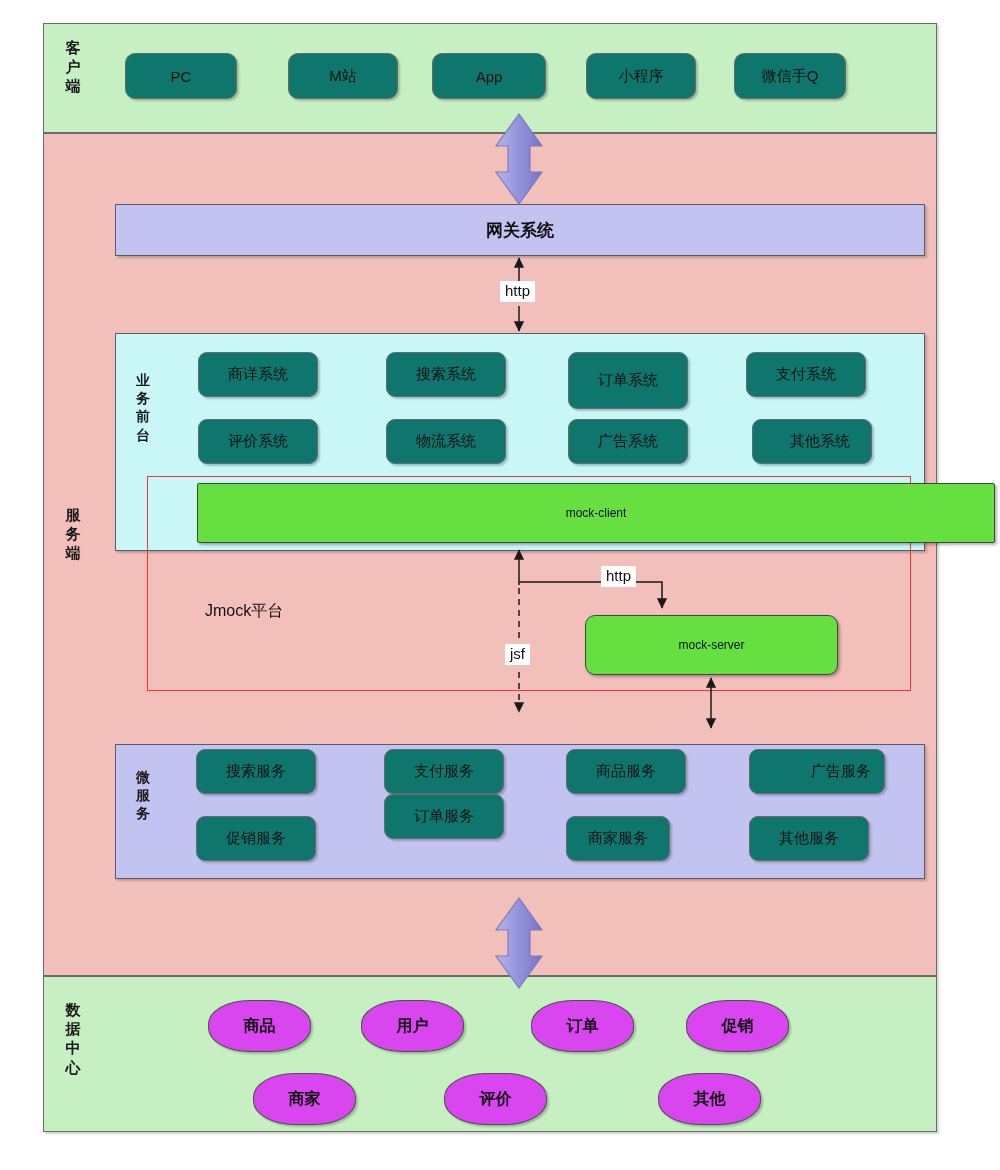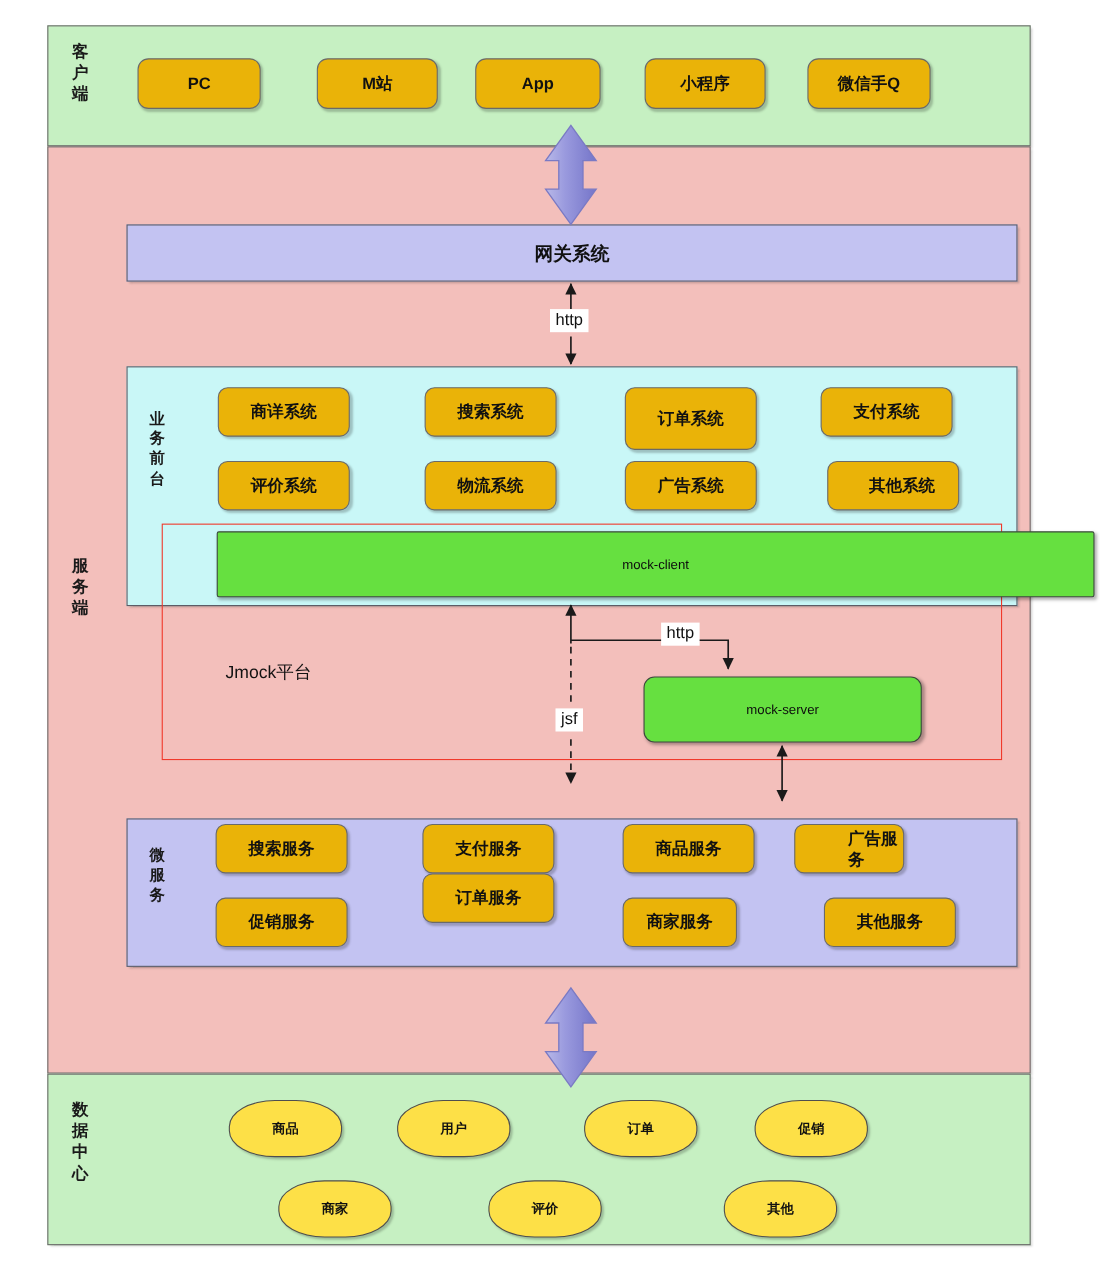--- a/index.html
+++ b/index.html
@@ -63,38 +63,38 @@
     font-size: 14px; font-weight: bold; color: #1a1a1a;
     line-height: 1.3; text-align: center; width: 20px;
   }
   .group-vlabel span { display: block; }
   #vlabel-frontend { left: 133px; top: 371px; }
   #vlabel-micro    { left: 133px; top: 768px; }
 
   
   .node {
     position: absolute;
-    background: #eab308;
+    background: #0f766e;
     border: 1.3px solid #6a6a6a;
     border-radius: 9px;
     box-shadow: 2px 2px 2px rgba(0,0,0,0.22);
     display: flex; align-items: center; justify-content: center;
-    font-size: 15px; font-weight: bold; color: #111111;
+    font-size: 15px; font-weight: normal; color: #111111;
   }
   .node.client { border-radius: 10px; }
 
   
   .store {
     position: absolute;
-    background: #fde047;
+    background: #d946ef;
     border: 1.3px solid #4e4e4e;
     border-radius: 42px / 24px;
     box-shadow: 2px 2px 2px rgba(0,0,0,0.22);
     display: flex; align-items: center; justify-content: center;
-    font-size: 12px; font-weight: bold; color: #111111;
+    font-size: 16px; font-weight: bold; color: #111111;
   }
 
   
   .mock {
     position: absolute;
     background: #66e040;
     border: 1.6px solid #3c4a3c;
     box-shadow: 2px 2px 3px rgba(0,0,0,0.3);
     display: flex; align-items: center; justify-content: center;
     font-size: 12px; color: #0d0d0d;
@@ -198,21 +198,21 @@
   <div class="group" id="group-micro"></div>
   <div class="group-vlabel" id="vlabel-micro">
     <span>微</span>
     <span>服</span>
     <span>务</span>
   </div>
 
   <div class="node" style="left:384px; top:749px; width:120px; height:45px;">支付服务</div>
   <div class="node" style="left:196px; top:749px; width:120px; height:45px;">搜索服务</div>
   <div class="node" style="left:566px; top:749px; width:120px; height:45px;">商品服务</div>
-  <div class="node" style="left:722px; top:749px; width:100px; height:45px;padding-left:48px;">广告服务</div>
+  <div class="node" style="left:749px; top:749px; width:136px; height:45px;padding-left:48px;">广告服务</div>
 
   <div class="node" style="left:196px; top:816px; width:120px; height:45px;">促销服务</div>
   <div class="node" style="left:384px; top:794px; width:120px; height:45px;">订单服务</div>
   <div class="node" style="left:566px; top:816px; width:104px; height:45px;">商家服务</div>
   <div class="node" style="left:749px; top:816px; width:120px; height:45px;">其他服务</div>
 
   <div class="store" style="left:208px; top:1000px; width:103px; height:52px;">商品</div>
   <div class="store" style="left:361px; top:1000px; width:103px; height:52px;">用户</div>
   <div class="store" style="left:531px; top:1000px; width:103px; height:52px;">订单</div>
   <div class="store" style="left:686px; top:1000px; width:103px; height:52px;">促销</div>

